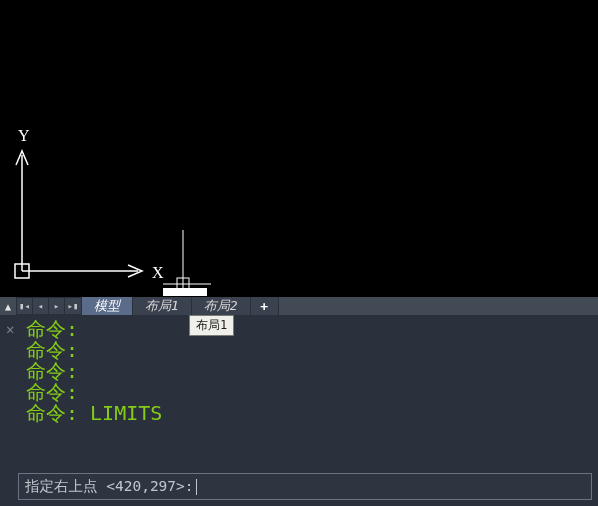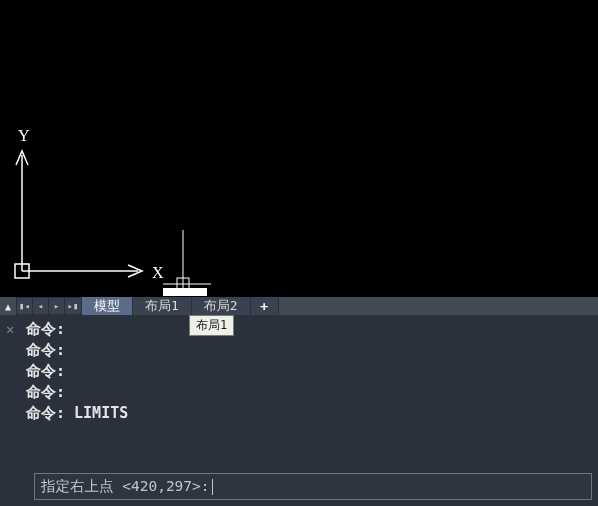--- a/index.html
+++ b/index.html
@@ -64,20 +64,21 @@
   .navbtn:last-child { border-right: none; }
   .tab {
     padding: 0 12px;
     color: #d8d8d8;
     cursor: pointer;
     display: flex;
     align-items: center;
     font-size: 13px;
     border-right: 1px solid #2a303a;
     background: #3a4250;
+    font-style: italic;
   }
   .tab.active {
     background: #5a6c8a;
     color: #fff;
     font-weight: 500;
   }
   .tab.add {
     width: 28px;
     justify-content: center;
     font-weight: bold;
@@ -104,31 +105,30 @@
   .cmd-close {
     position: absolute;
     left: 6px;
     top: 6px;
     color: #7a8290;
     font-size: 14px;
     cursor: pointer;
   }
   .cmd-history {
     padding: 4px 6px 4px 26px;
-    color: #e5e5e5;
-    font-size: 15px;
+    color: #84cc16;
+    font-size: 20px;
     line-height: 21px;
     font-family: SimSun, "NSimSun", monospace;
     flex: 1;
     overflow: hidden;
-    font-weight: bold;
   }
   .cmd-line { white-space: pre; }
   .cmd-input-row {
-    margin: 0 6px 6px 34px;
+    margin: 0 6px 6px 18px;
     border: 1px solid #6a7482;
     background: #2d3540;
     color: #c0c6ce;
     padding: 3px 6px;
     font-size: 14.5px;
     font-family: SimSun, "NSimSun", monospace;
     display: flex;
     align-items: center;
   }
   .cmd-input {

